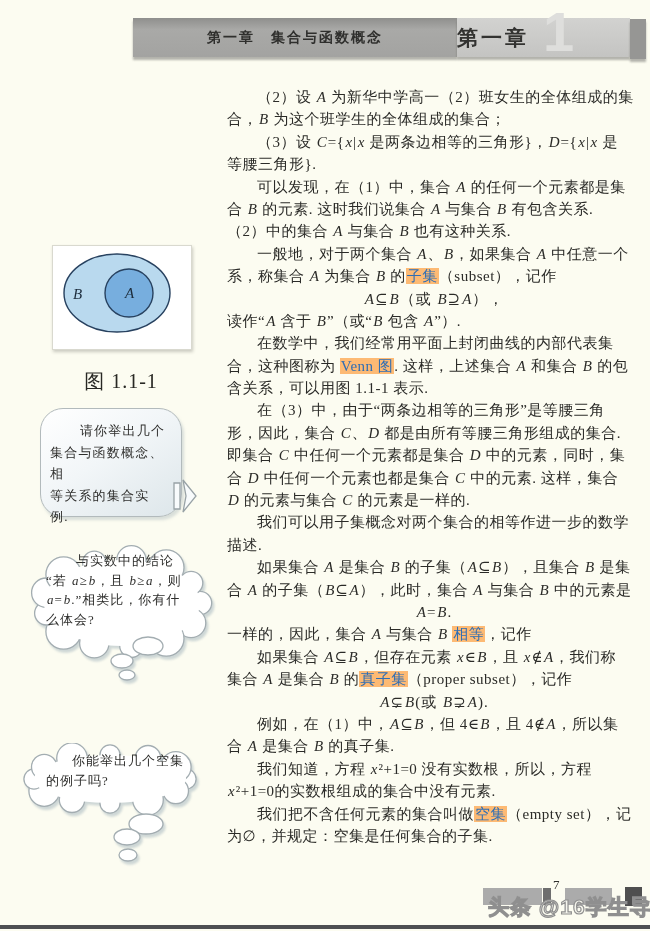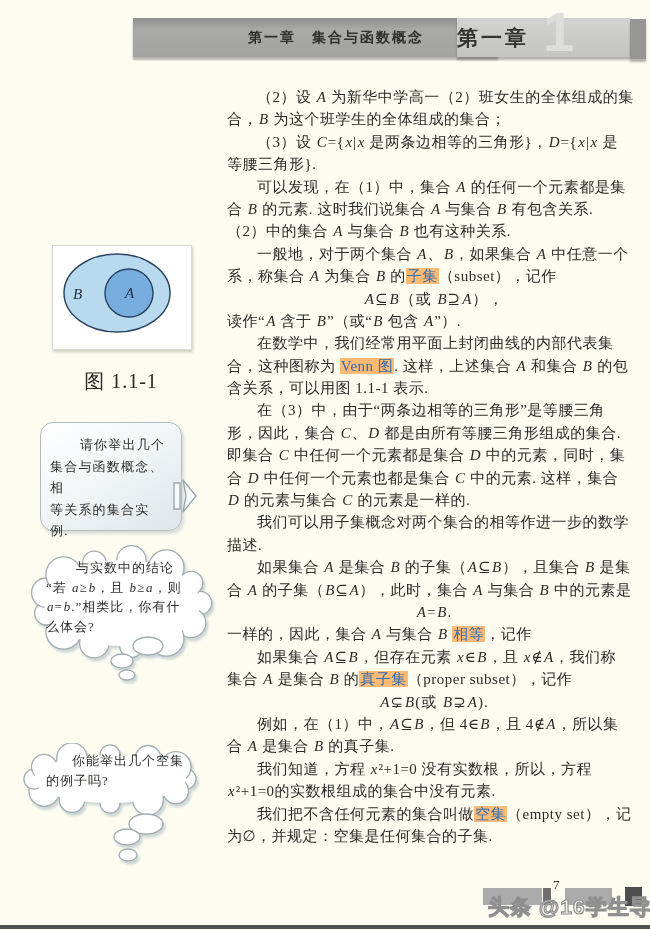--- a/index.html
+++ b/index.html
@@ -2,21 +2,21 @@
 <html><head>
 <meta charset="utf-8">
 <style>
   html,body{margin:0;padding:0;}
   body{width:650px;height:931px;font-family:"Liberation Serif","DejaVu Serif",serif;}
   #page{position:relative;width:650px;height:931px;background:#fcfcf1;overflow:hidden;}
 
   
   .header-bar{position:absolute;left:133px;top:18px;width:324px;height:39px;
     background:linear-gradient(180deg,#8f8f8d 0%,#a9a9a7 30%,#a3a3a1 100%);
-    box-shadow:0 3px 2px rgba(90,90,88,.45);padding-left:41px;}
+    box-shadow:0 3px 2px rgba(90,90,88,.45);}
   .header-bar .hb-title{display:block;text-align:center;line-height:39px;
     font-family:"Liberation Sans","DejaVu Sans",sans-serif;font-weight:bold;
     font-size:14px;color:#2f2f2d;letter-spacing:2px;}
   .header-tab{position:absolute;left:457px;top:18px;width:173px;height:39px;
     background:linear-gradient(180deg,#d2d2d0 0%,#c4c4c2 100%);
     box-shadow:0 3px 2px rgba(90,90,88,.45);overflow:visible;}
   .tab-numeral{position:absolute;left:86px;top:-14px;
     font-family:"Liberation Sans","DejaVu Sans",sans-serif;font-weight:bold;
     font-size:56px;color:#dededc;line-height:1;}
   .tab-label{position:absolute;left:0;top:0;width:100%;line-height:39px;
@@ -34,39 +34,39 @@
   .term{color:#2f6eb4;background:#fdba74;padding:0 1px;}
 
   
   .figure-box{position:absolute;left:52px;top:245px;width:138px;height:103px;background:#ffffff;
     border:1px solid #d9d9cf;box-shadow:1px 2px 3px rgba(60,60,50,.25);}
   .figure-caption{position:absolute;left:52px;top:368px;width:138px;text-align:center;
     font-size:20px;color:#282824;letter-spacing:1px;}
   .venn-label{font-style:italic;font-size:15px;fill:#1c2c3c;font-family:"Liberation Serif","DejaVu Serif",serif;}
 
   
-  .practice-box{position:absolute;left:40px;top:422px;width:140px;height:107px;
-    border:1px solid #b2babc;border-radius:13px;
+  .practice-box{position:absolute;left:40px;top:408px;width:140px;height:107px;
+    border:1px solid #b2babc;border-radius:23px;
     background:linear-gradient(145deg,#ffffff 0%,#f2f6f8 45%,#dde6ea 100%);
     box-shadow:2px 3px 3px rgba(150,165,175,.35);}
   .practice-text{position:absolute;left:9px;top:11px;width:122px;
     font-size:13px;line-height:21.5px;letter-spacing:1.2px;color:#2e2e2c;}
   .practice-text .pline:first-child{text-indent:2.3em;}
   .practice-arrow{position:absolute;left:172px;top:478px;}
   .arrow-shape{fill:#f8fbfc;stroke:#98a2a6;stroke-width:1.3;}
 
   
   .cloud{position:absolute;}
   .cloud1{left:22px;top:543px;width:205px;height:148px;}
   .cloud2{left:12px;top:743px;width:200px;height:130px;}
   .cloud svg{position:absolute;left:0;top:0;filter:drop-shadow(2px 3px 1px rgba(150,170,182,.45));}
   .cl{fill:#ffffff;stroke:#a3adb1;stroke-width:1.3;}
   .clfill{fill:#ffffff;stroke:none;}
   .cloud-text{position:absolute;color:#2e2e2c;font-size:13px;letter-spacing:1px;}
-  .cloud1 .cloud-text{left:24px;top:8px;width:158px;line-height:19.5px;margin-top:7px;}
+  .cloud1 .cloud-text{left:24px;top:8px;width:158px;line-height:19.5px;}
   .cloud1 .cloud-text .cline:first-child{text-indent:2.3em;}
   .cloud2 .cloud-text{left:34px;top:8px;width:152px;line-height:20px;}
   .cloud2 .cloud-text .cline:first-child{text-indent:2em;}
 
   
   .blk{position:absolute;}
   .blk-a{left:483px;top:888px;width:59px;height:17px;background:#ababab;}
   .blk-bar{left:543px;top:888px;width:8px;height:17px;background:#6e6e6e;}
   .blk-b{left:565px;top:888px;width:47px;height:17px;background:#ababab;}
   .blk-c{left:625px;top:887px;width:17px;height:19px;background:#4f4f4f;}

